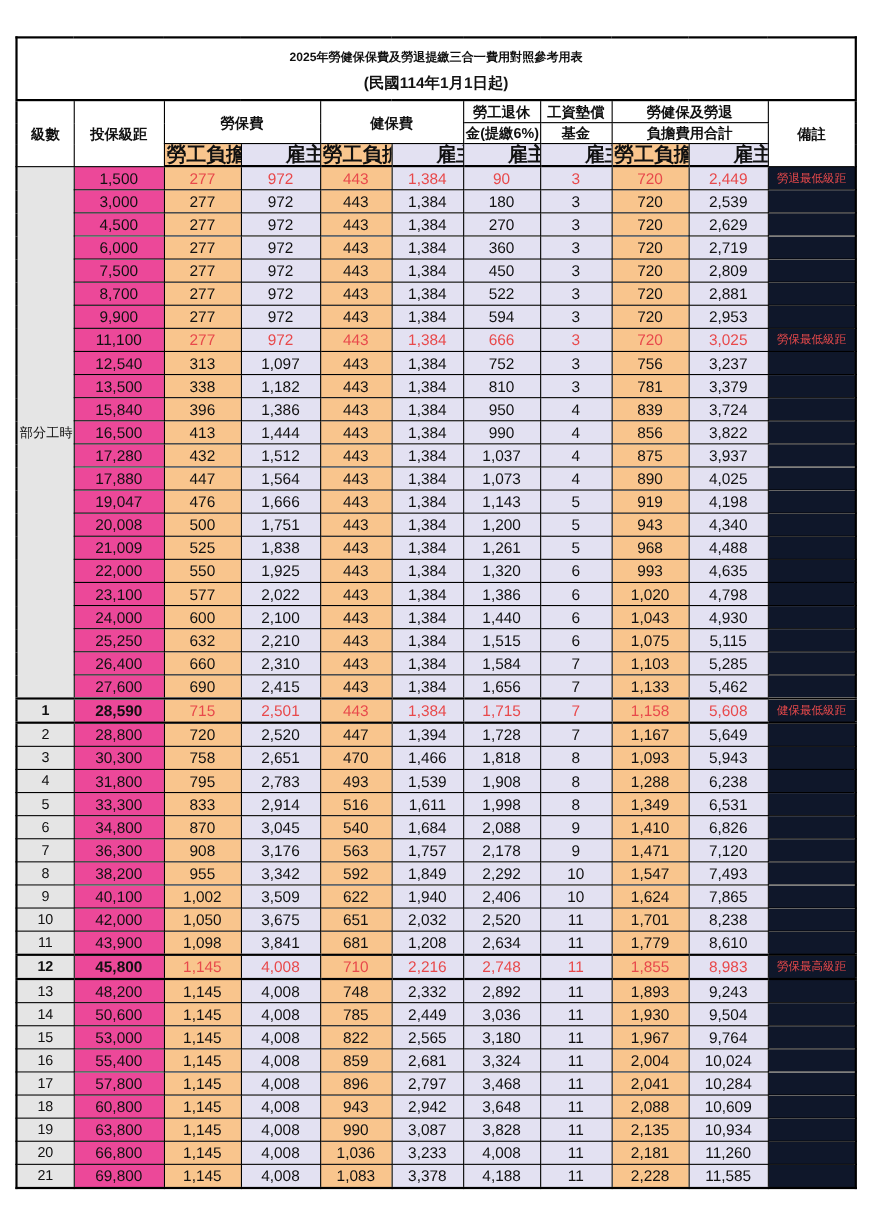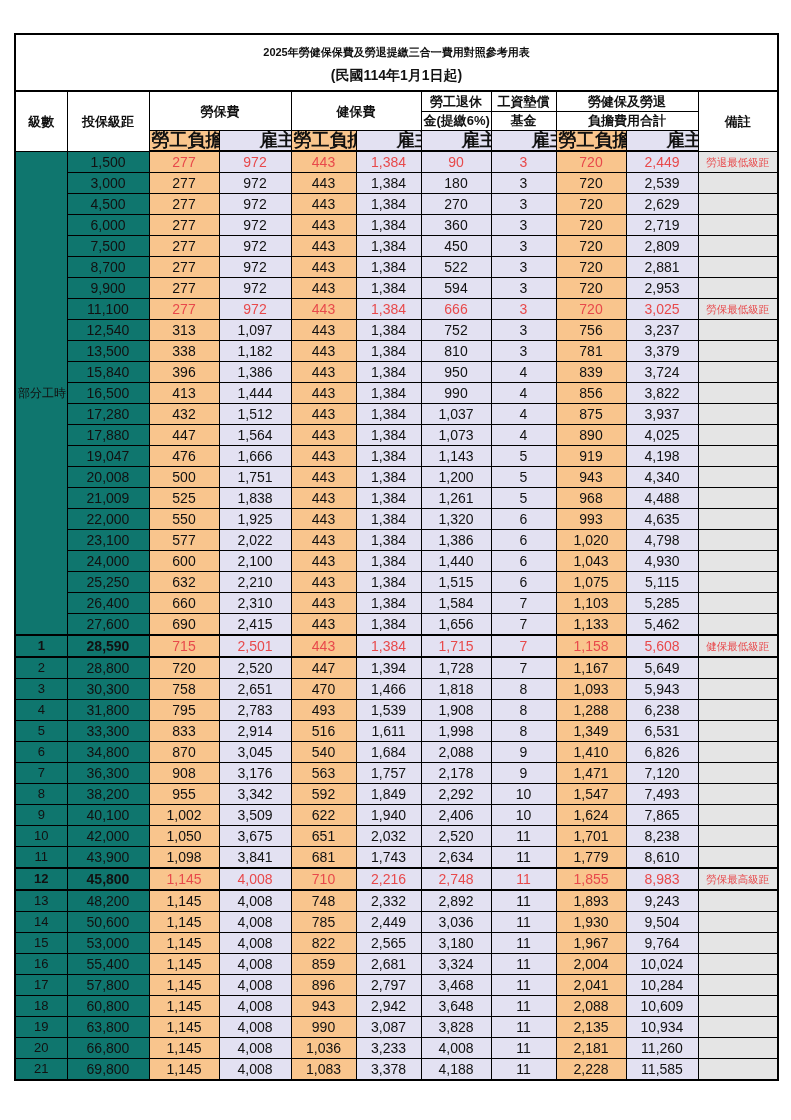--- a/index.html
+++ b/index.html
@@ -43,23 +43,23 @@
   thead th{font-weight:600;font-size:13px;background:#fff;}
   .hrowA th{height:19px;line-height:19px;}
   .hrowB th{height:18px;line-height:18px;margin-left:48px;}
   .hrowC th{height:19px;line-height:19px;border-bottom:2px solid var(--line);font-size:18px;}
   th.emp{background:var(--orange);}
   th.er{background:var(--lavender);padding-left:40px;}
   
   tbody td{height:20px;line-height:20px;font-size:14px;}
   td.emp{background:var(--orange);}
   td.er{background:var(--lavender);}
-  td.c-level{font-size:13px;background:#0f766e;}
-  td.c-bracket{font-size:14px;background:#0f766e;}
-  td.c-note{font-size:10.5px;background:#e5e5e5;padding:0 1px;}
+  td.c-level{font-size:13px;background:#e5e5e5;}
+  td.c-bracket{font-size:14px;background:#ec4899;}
+  td.c-note{font-size:10.5px;background:#0f172a;padding:0 1px;}
   td.group{font-size:12px;letter-spacing:0;}
   .red{color:var(--red);}
   .bold{font-weight:700;}
   tr.thick-row td{border-top:2px solid var(--line);border-bottom:2px solid var(--line);}
 </style>
 </head>
 <body>
 
 <div class="sheet">
   <table>
@@ -516,21 +516,21 @@
           <td class="emp">1,701</td>
           <td class="er">8,238</td>
           <td class="c-note"></td>
         </tr>
         <tr>
           <td class="c-level">11</td>
           <td class="c-bracket">43,900</td>
           <td class="emp">1,098</td>
           <td class="er">3,841</td>
           <td class="emp">681</td>
-          <td class="er">1,743</td>
+          <td class="er">1,208</td>
           <td class="er">2,634</td>
           <td class="er">11</td>
           <td class="emp">1,779</td>
           <td class="er">8,610</td>
           <td class="c-note"></td>
         </tr>
         <tr class="thick-row">
           <td class="c-level bold">12</td>
           <td class="c-bracket bold">45,800</td>
           <td class="emp red">1,145</td>

